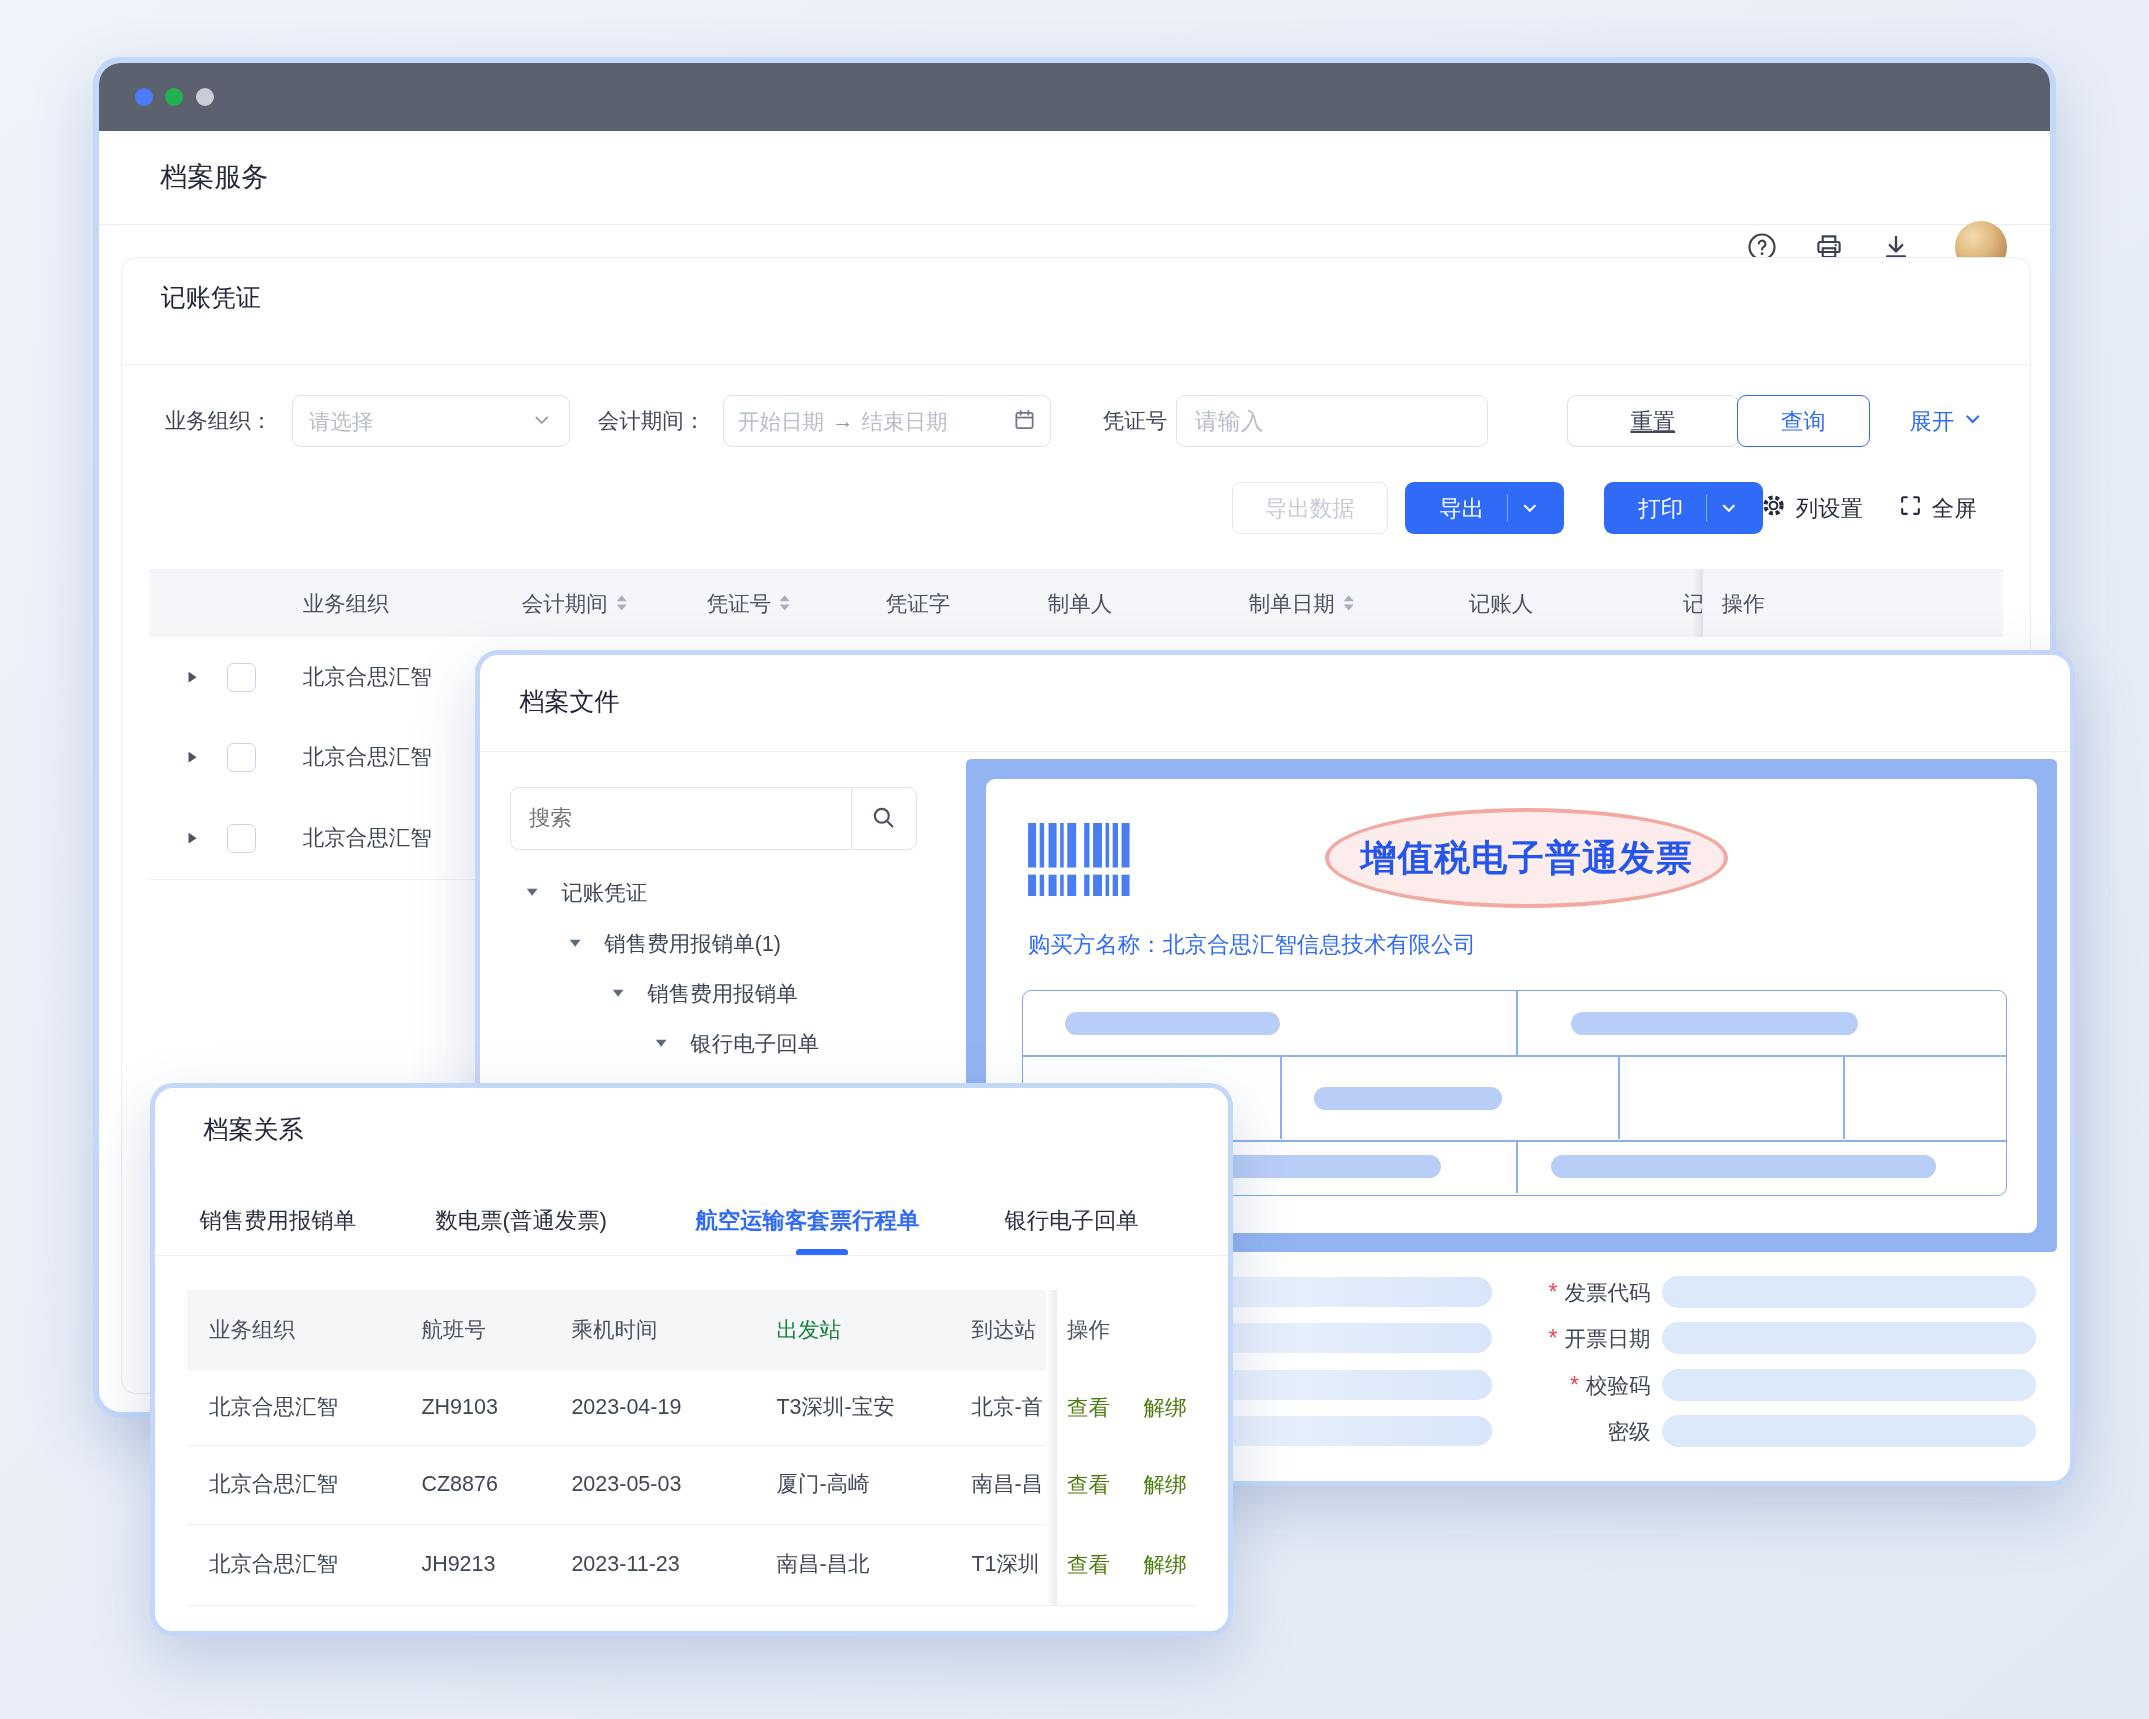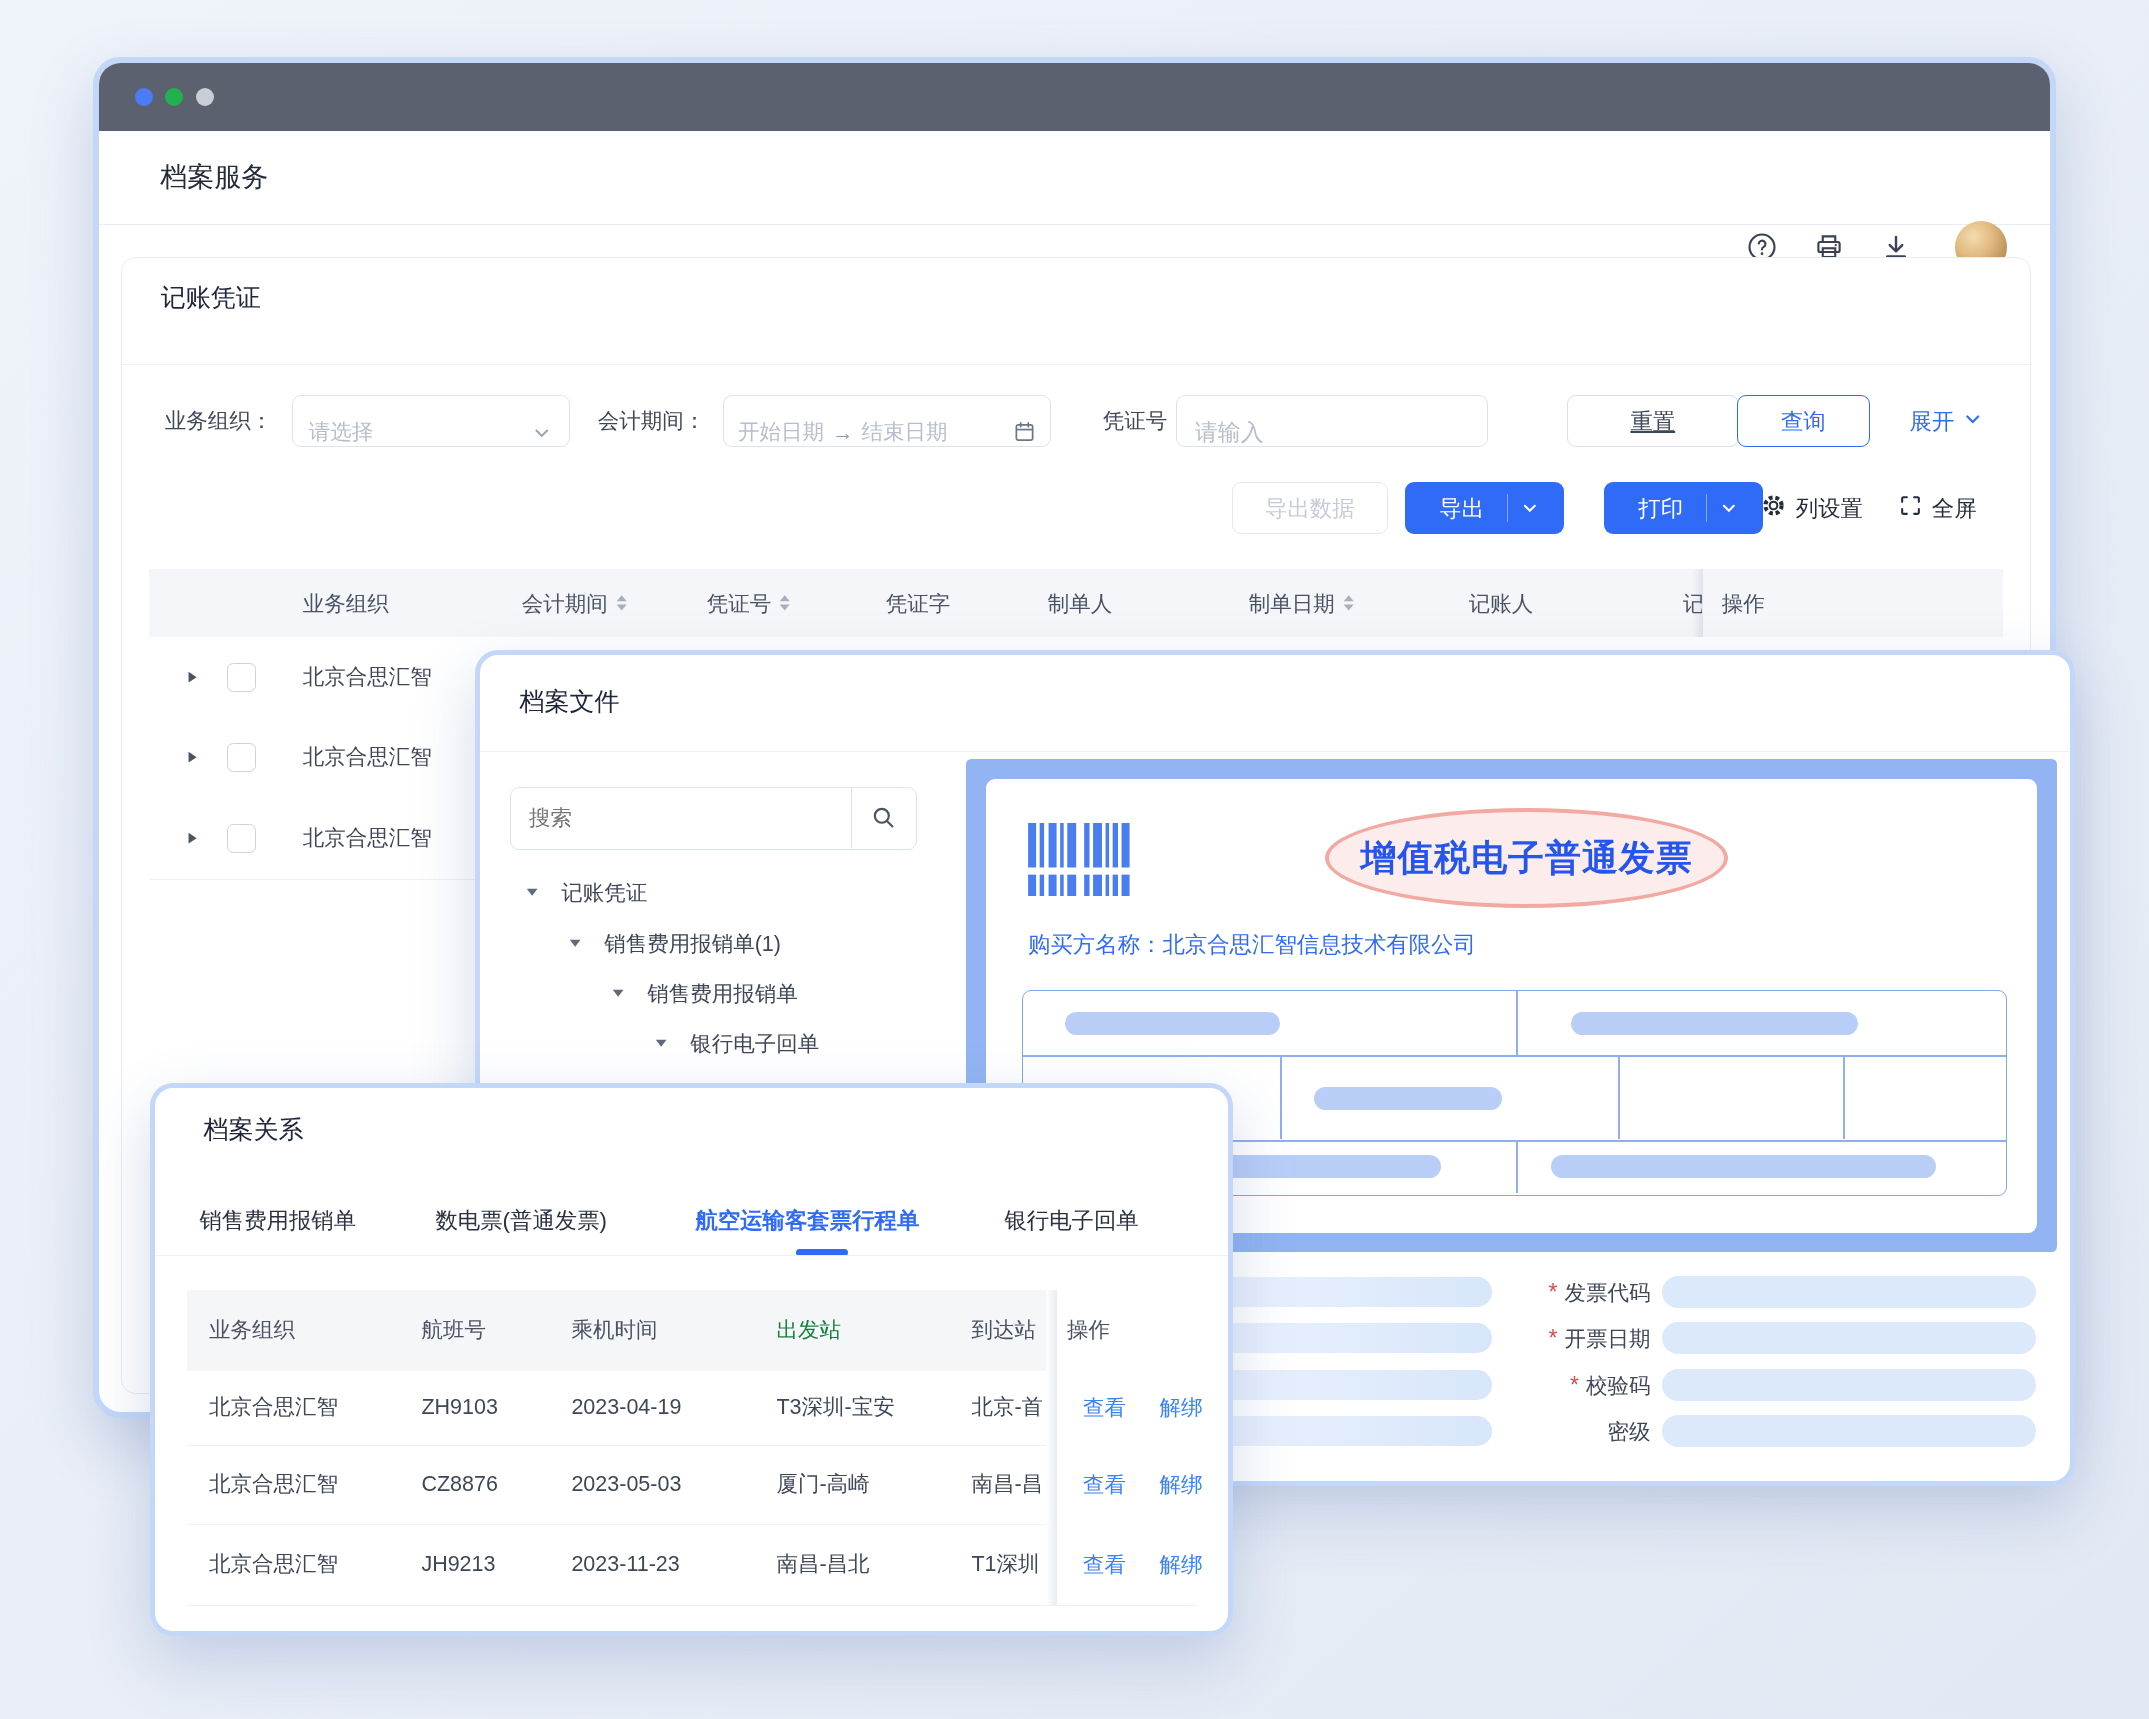--- a/index.html
+++ b/index.html
@@ -12,21 +12,21 @@
   
   .titlebar{position:absolute;left:0;top:0;right:0;height:68px;background:#5c6170;}
   .dot{position:absolute;top:25px;width:18px;height:18px;border-radius:50%;}
   .appheader{position:absolute;left:0;top:68px;right:0;height:93px;background:#fff;border-bottom:0.9px solid #e9edf3;}
   .app-title{position:absolute;left:61px;top:0;height:93px;line-height:93px;font-size:27px;font-weight:500;color:#252b3a;}
   .hicon{position:absolute;top:101px;width:30px;height:30px;color:#3a4252;}
   .card{position:absolute;left:21.5px;top:194px;width:1908px;bottom:18px;border:0.9px solid #e9edf3;border-radius:14.3px;background:#fff;}
   .card-title{position:absolute;left:39px;top:23px;font-size:25px;font-weight:500;color:#20263a;}
   .hr{position:absolute;height:0.9px;background:#edf0f5;left:0;right:0;}
   .flabel{position:absolute;top:137px;height:52px;line-height:52px;font-size:21.5px;color:#3f4757;}
-  .box{position:absolute;top:137px;height:52px;border:1.8px solid #dde3ec;border-radius:9px;background:#fff;box-sizing:border-box;display:flex;align-items:flex-end;}
+  .box{position:absolute;top:137px;height:52px;border:1.8px solid #dde3ec;border-radius:9px;background:#fff;box-sizing:border-box;display:flex;align-items:center;}
   .box input{border:none;outline:none;background:transparent;font:inherit;font-size:23px;color:#3f4757;width:100%;padding:0 18px;}
   .box input::placeholder{color:#b7becb;}
   .ph{color:#b7becb;font-size:21.5px;}
   .btn{position:absolute;top:137px;height:52px;border-radius:9px;box-sizing:border-box;display:flex;align-items:center;justify-content:center;font-size:22.4px;cursor:pointer;}
   .btn.ghost{border:1.8px solid #d9dee8;color:#3f4757;background:#fff;}
   .btn.primary-ghost{border:1.8px solid #2f6bf6;color:#2f6bf6;background:#fff;}
   .tbtn{position:absolute;top:224px;height:52px;border-radius:9px;box-sizing:border-box;display:flex;align-items:center;justify-content:center;font-size:22.4px;}
   .split{background:#2f6bf6;color:#fff;overflow:hidden;padding:12px;}
   .split .main{width:106px;text-align:center;}
   .split .arr{width:52px;height:100%;display:flex;align-items:center;justify-content:center;border-left:0.9px solid rgba(255,255,255,.4);}
@@ -39,21 +39,21 @@
   
   .m-title{position:absolute;font-size:25px;font-weight:500;color:#20263a;}
   .tree-row{position:absolute;height:36px;display:flex;align-items:center;font-size:21.5px;color:#3f4757;}
   .bar{position:absolute;border-radius:11.6px;background:#b9cef7;height:23px;}
   .vline{position:absolute;top:0;bottom:0;width:1.8px;background:#8fb0ef;}
   .fieldlabel{display:flex;align-items:center;font-size:21.5px;color:#3f4757;white-space:nowrap;}
   .req{color:#e5484d;margin-right:7.2px;font-size:23px;}
   .tab{position:absolute;top:0;height:54px;line-height:54px;font-size:22.4px;color:#2a3140;cursor:pointer;white-space:nowrap;}
   .tab.active{color:#2f6bf6;font-weight:600;}
   .rcell{position:absolute;font-size:21.5px;color:#3f4757;white-space:nowrap;}
-  .link{color:#3b82f6;cursor:pointer;margin-left:16px;}
+  .link{color:#4d7c0f;cursor:pointer;}
   .shadow-l{position:absolute;width:10.7px;background:linear-gradient(90deg,rgba(40,60,100,0),rgba(40,60,100,.10));}
 </style>
 </head>
 <body>
 
 <div class="stage">
 
   <div class="halo" style="left:93px;top:57px;width:1963px;height:1361px;border-radius:27px;">
     <div class="inner" style="inset:6.3px;border-radius:21.5px;">
 

